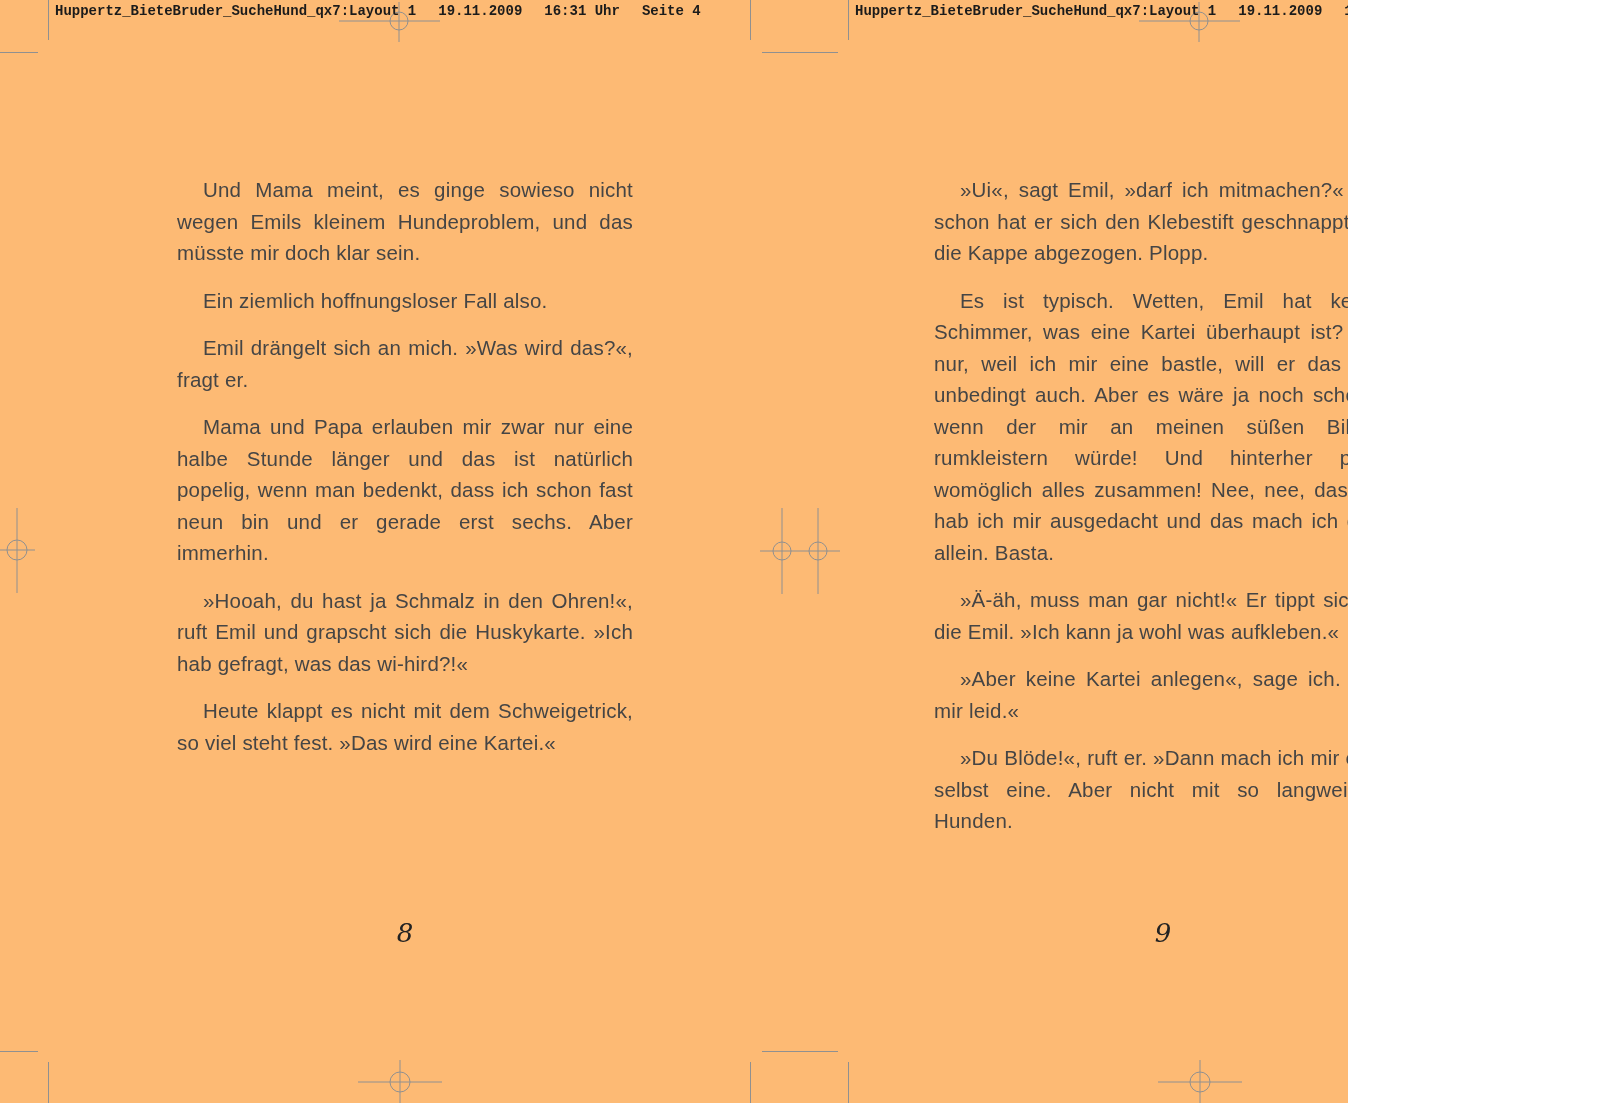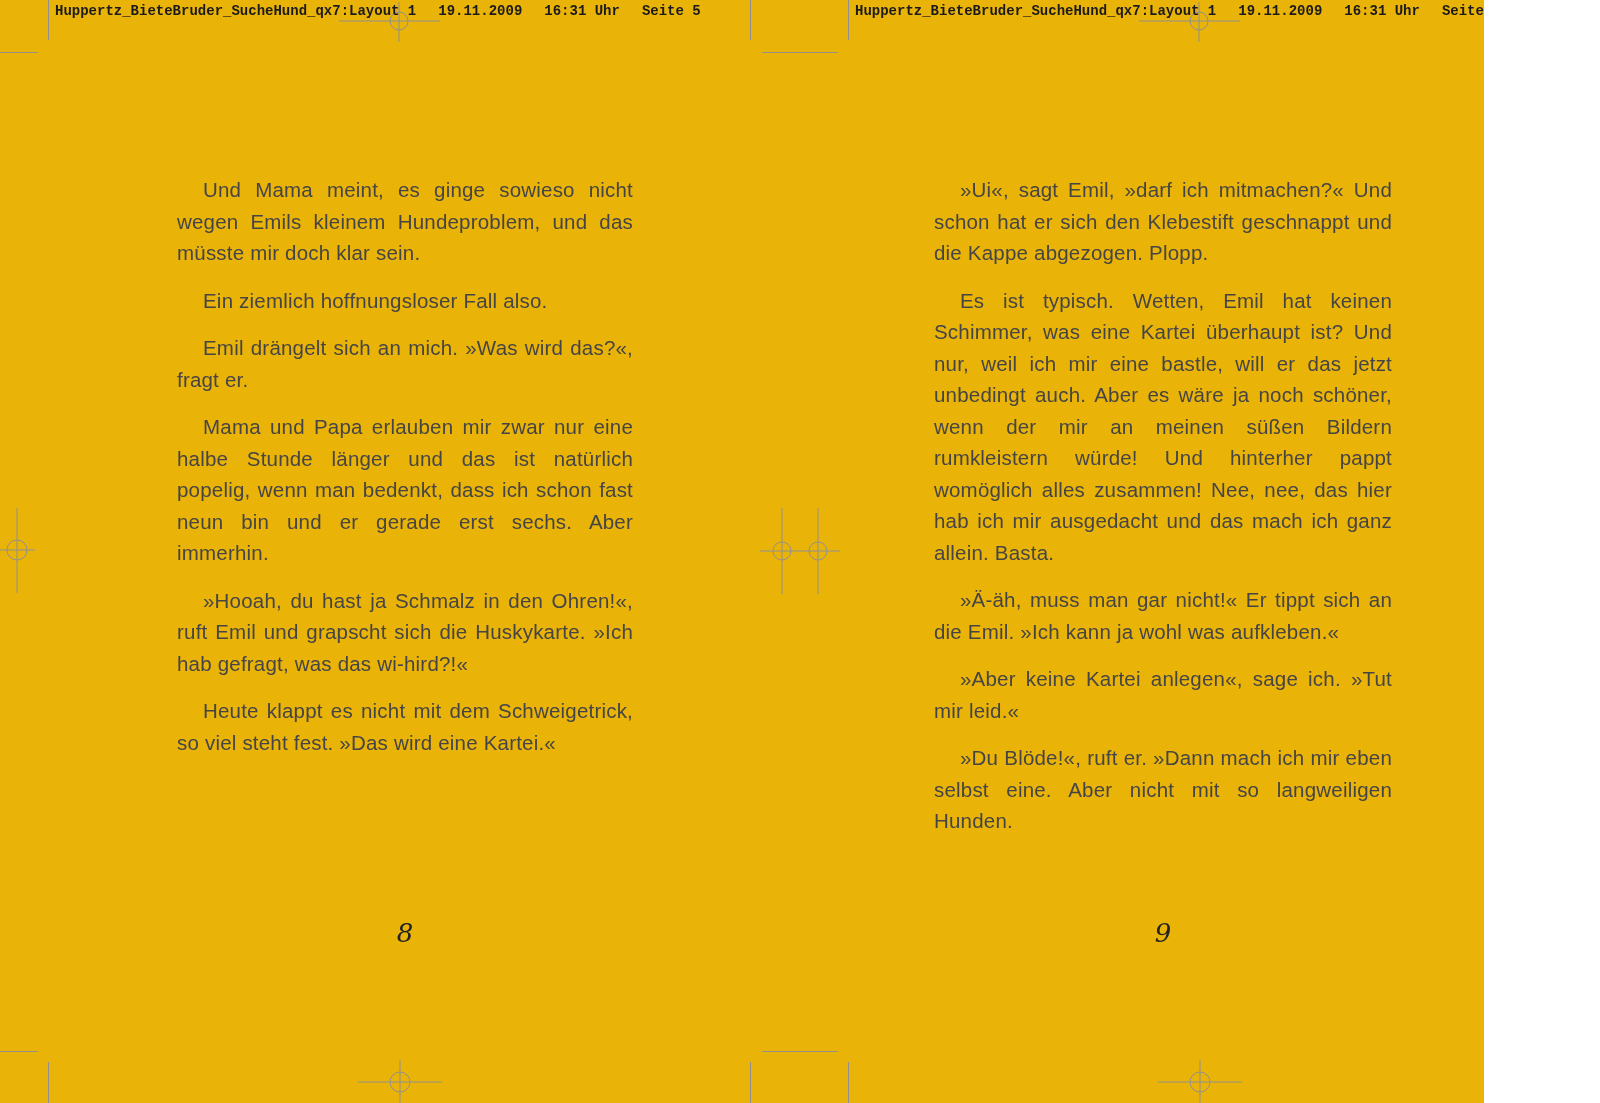--- a/index.html
+++ b/index.html
@@ -1,20 +1,20 @@
 <!DOCTYPE html>
 <html lang="de"><head>
 <meta charset="utf-8">
 <style>
   html, body { margin: 0; padding: 0; background: #ffffff; }
   .sheet {
     position: relative;
-    width: 1484px;
+    width: 1348px;
     height: 1103px;
-    background: #eab308;
+    background: #fdba74;
     font-family: "Liberation Sans", sans-serif;
     overflow: hidden;
   }
 
   
   .mark { position: absolute; background: #909090; }
   .mark.v { width: 1px; }
   .mark.h { height: 1px; }
 
   
@@ -120,21 +120,21 @@
     <line x1="22" y1="0" x2="22" y2="86"></line>
       <line x1="58" y1="0" x2="58" y2="86"></line>
     <circle cx="22" cy="43" r="9"></circle>
       <circle cx="58" cy="43" r="9"></circle>
   </svg>
 
   <div class="slug" style="left:55px;">
     <span>Huppertz_BieteBruder_SucheHund_qx7:Layout 1</span>
     <span>19.11.2009</span>
     <span>16:31 Uhr</span>
-    <span>Seite 5</span>
+    <span>Seite 4</span>
   </div>
   <div class="slug" style="left:855px;">
     <span>Huppertz_BieteBruder_SucheHund_qx7:Layout 1</span>
     <span>19.11.2009</span>
     <span>16:31 Uhr</span>
     <span>Seite 9</span>
   </div>
 
   <div class="textcol" style="left:161px; width:488px;">
     <p>Und Mama meint, es ginge sowieso nicht wegen Emils kleinem Hundeproblem, und das müsste mir doch klar sein.</p>

